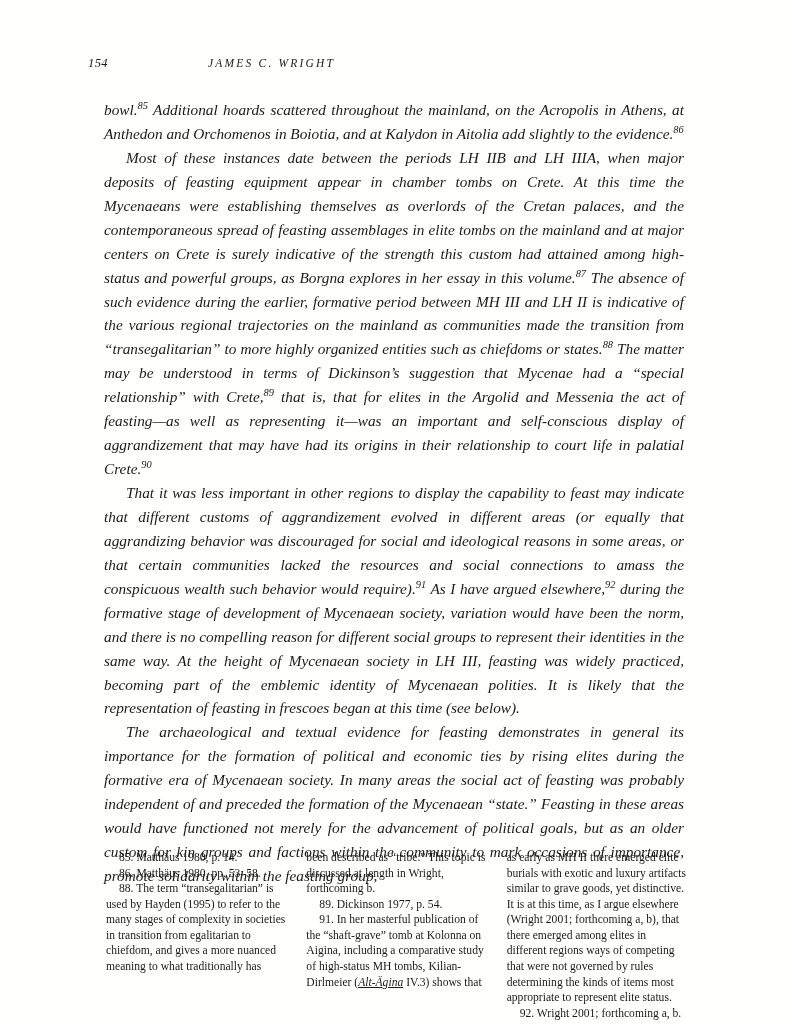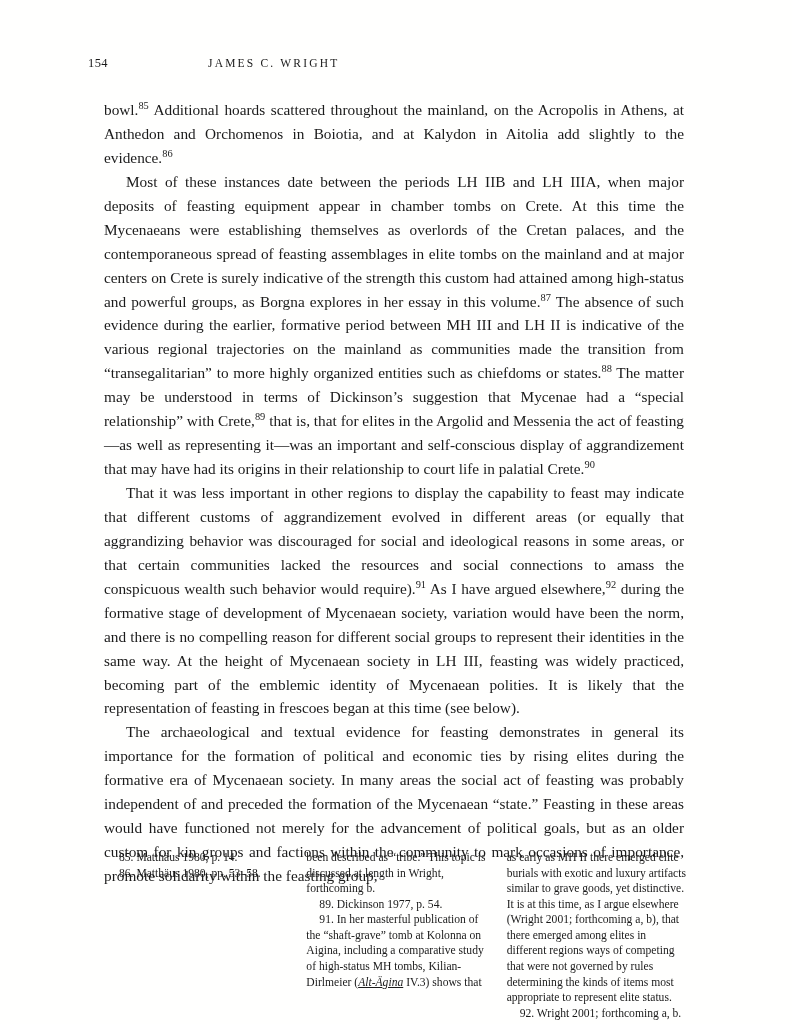--- a/index.html
+++ b/index.html
@@ -20,20 +20,21 @@
     left: 0; top: 0;
     width: 792px;
     height: 1024px;
     background: #fffffe;
   }
   .content {
     position: absolute;
     left: 88px;
     top: 56px;
     width: 616px;
+    font-style: italic;
   }
   .running-head {
     display: flex;
     align-items: baseline;
     height: 20px;
     margin-bottom: 22px;
   }
   .folio {
     font-family: "Liberation Serif", serif;
     font-size: 12.5px;
@@ -112,20 +113,21 @@
         <p class="indent">That it was less important in other regions to display the capability to feast may indicate that different customs of aggrandizement evolved in different areas (or equally that aggrandizing behavior was discouraged for social and ideological reasons in some areas, or that certain communities lacked the resources and social connections to amass the conspicuous wealth such behavior would require).<sup>91</sup> As I have argued elsewhere,<sup>92</sup> during the formative stage of development of Mycenaean society, variation would have been the norm, and there is no compelling reason for different social groups to represent their identities in the same way. At the height of Mycenaean society in LH III, feasting was widely practiced, becoming part of the emblemic identity of Mycenaean polities. It is likely that the representation of feasting in frescoes began at this time (see below).</p>
         <p class="indent">The archaeological and textual evidence for feasting demonstrates in general its importance for the formation of political and economic ties by rising elites during the formative era of Mycenaean society. In many areas the social act of feasting was probably independent of and preceded the formation of the Mycenaean “state.” Feasting in these areas would have functioned not merely for the advancement of political goals, but as an older custom for kin groups and factions within the community to mark occasions of importance, promote solidarity within the feasting group,</p>
       </div>
 
   </div>
 
   <div class="notes">
     <div class="col">
         <p class="ind">85. Matthäus 1980, p. 14.</p>
         <p class="ind">86. Matthäus 1980, pp. 53–58.</p>
+        <p class="ind">88. The term “transegalitarian” is used by Hayden (1995) to refer to the many stages of complexity in societies in transition from egalitarian to chiefdom, and gives a more nuanced meaning to what traditionally has</p>
       </div>
     <div class="col">
         <p>been described as “tribe.” This topic is discussed at length in Wright, forthcoming b.</p>
         <p class="ind">89. Dickinson 1977, p. 54.</p>
         <p class="ind">91. In her masterful publication of the “shaft-grave” tomb at Kolonna on Aigina, including a comparative study of high-status MH tombs, Kilian-Dirlmeier (<i>Alt-Ägina</i> IV.3) shows that</p>
       </div>
     <div class="col">
         <p>as early as MH II there emerged elite burials with exotic and luxury artifacts similar to grave goods, yet distinctive. It is at this time, as I argue elsewhere (Wright 2001; forthcoming a, b), that there emerged among elites in different regions ways of competing that were not governed by rules determining the kinds of items most appropriate to represent elite status.</p>
         <p class="ind">92. Wright 2001; forthcoming a, b.</p>
       </div>

